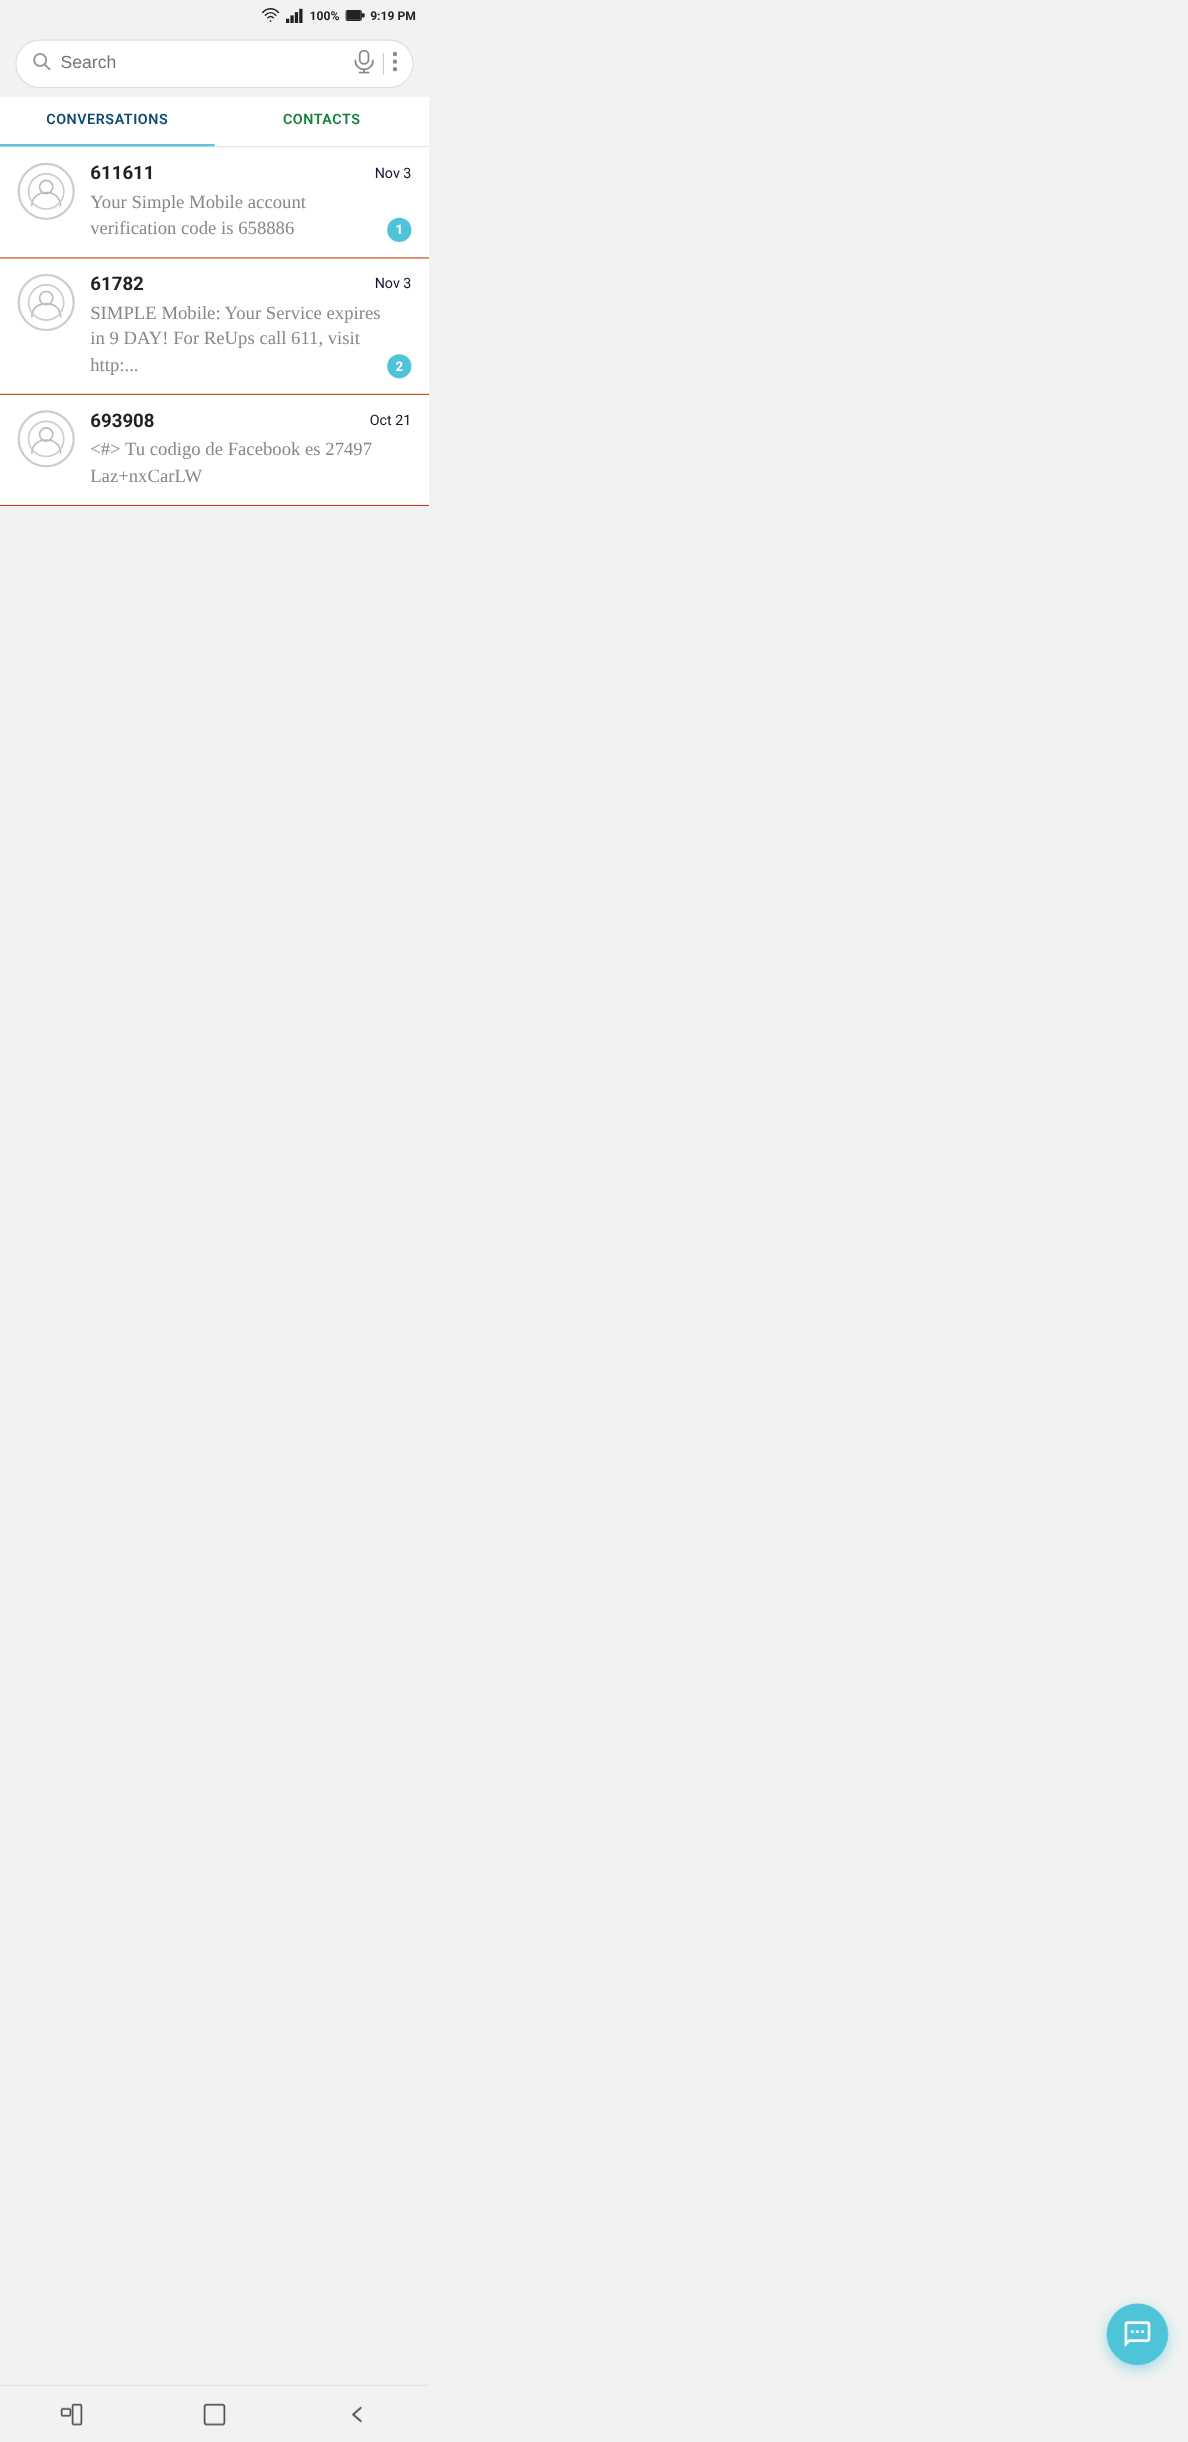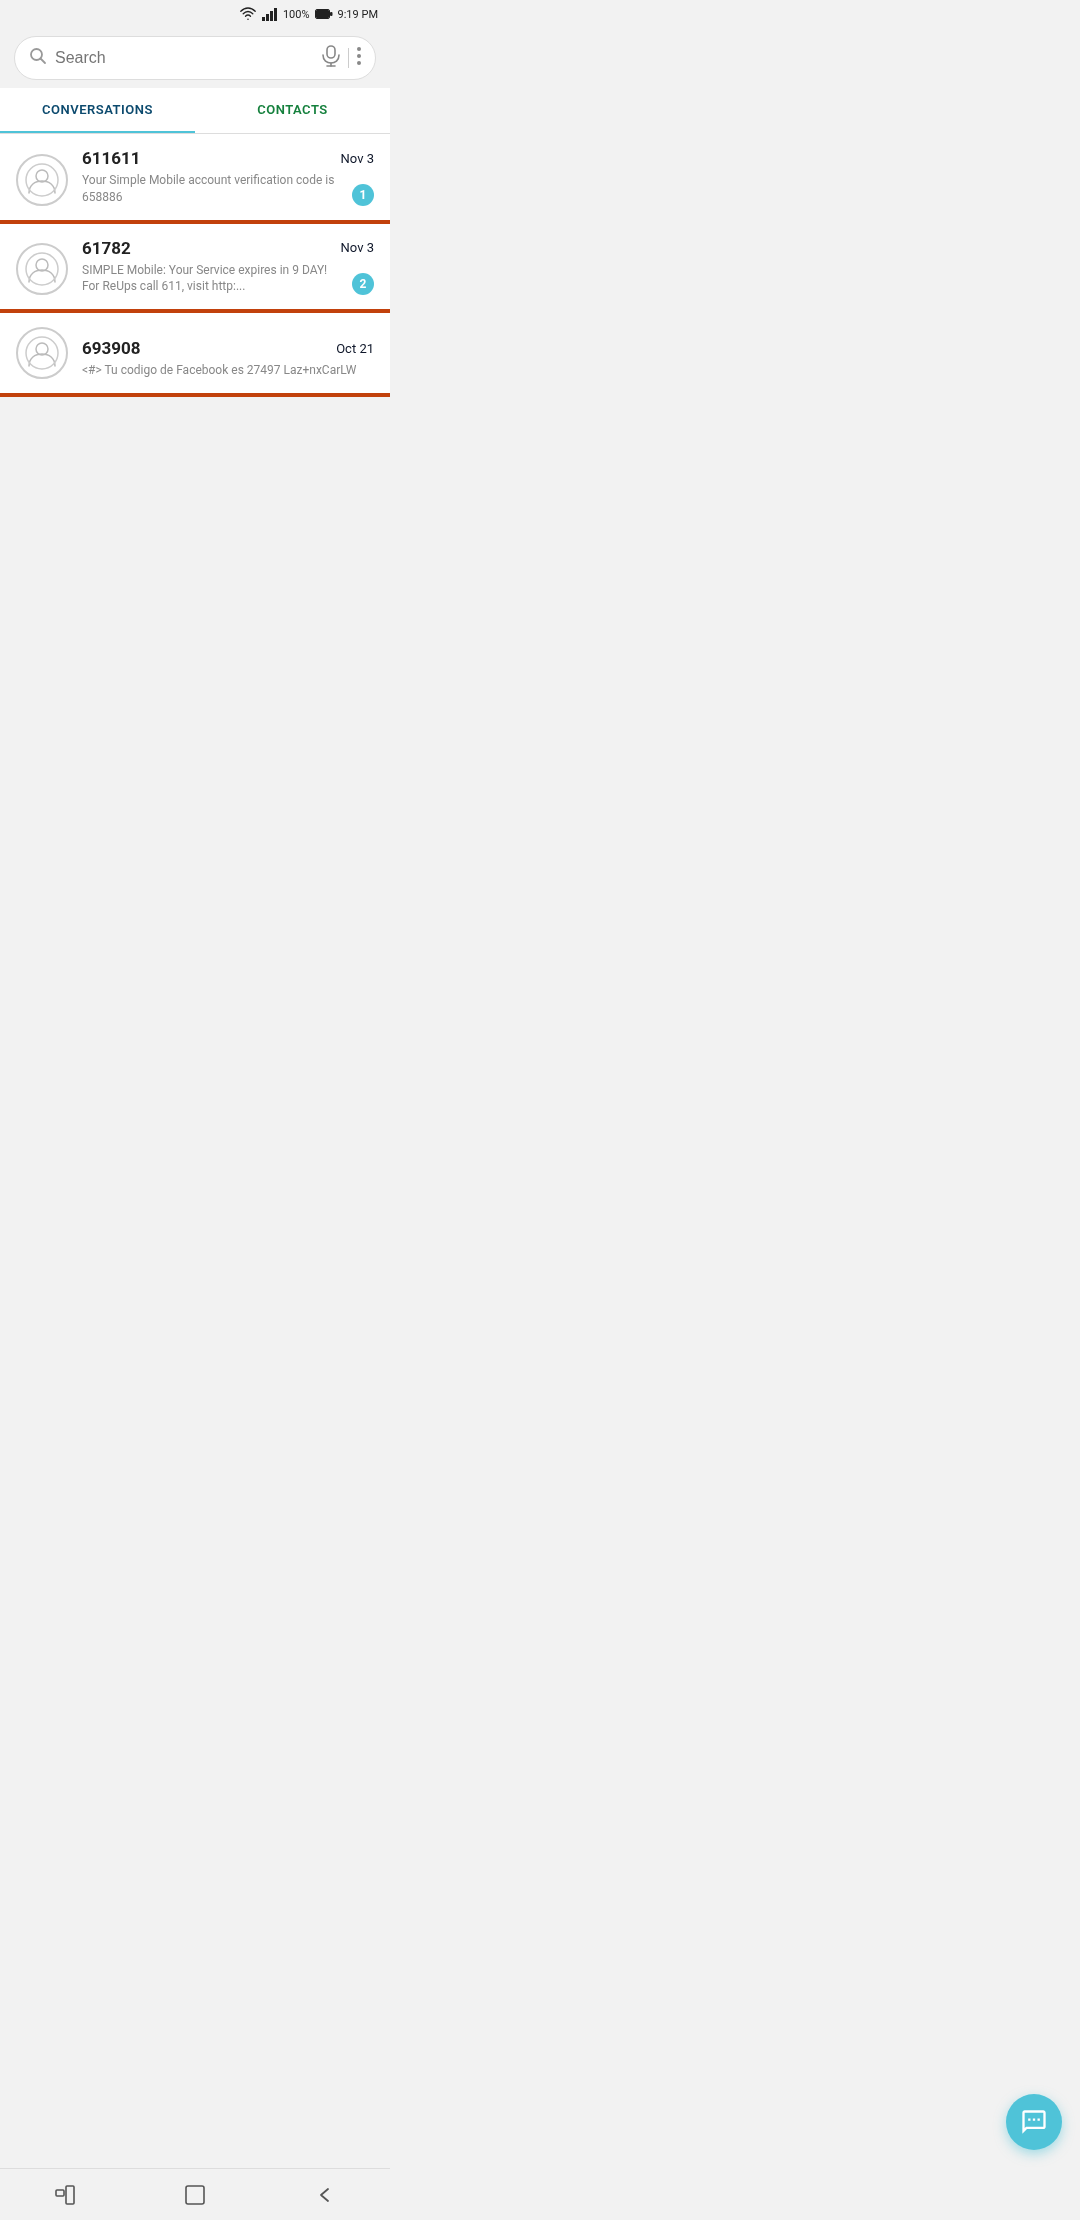--- a/index.html
+++ b/index.html
@@ -27,21 +27,21 @@
     }
 
     .status-icons {
       display: flex;
       align-items: center;
       gap: 5px;
     }
 
     .status-text {
       font-size: 11px;
-      font-weight: 400;
+      font-weight: 700;
       color: #222;
     }
 
     
     .search-bar-container {
       padding: 8px 14px;
       background: #f2f2f2;
     }
 
     .search-bar {
@@ -115,23 +115,23 @@
       color: #15803d;
     }
 
     
     .conversation-list {
       background: #fff;
     }
 
     .conversation-item {
       display: flex;
-      align-items: flex-end;
+      align-items: flex-start;
       padding: 14px 16px;
-      border-bottom: 4px solid #c2410c;
+      border-bottom: 1px solid #c2410c;
       position: relative;
       cursor: pointer;
     }
 
     .avatar {
       width: 52px;
       height: 52px;
       border-radius: 50%;
       border: 2px solid #ccc;
       display: flex;
@@ -175,25 +175,26 @@
       padding-left: 44px;
     }
 
     .conv-bottom {
       display: flex;
       align-items: flex-end;
       justify-content: space-between;
     }
 
     .conv-preview {
-      font-size: 12px;
+      font-size: 17px;
       color: #888;
       line-height: 1.4;
       flex: 1;
       margin-right: 6px;
+      font-family: Liberation Serif, serif;
     }
 
     .badge {
       width: 22px;
       height: 22px;
       border-radius: 50%;
       background: #4fc3d8;
       color: #fff;
       font-size: 12px;
       font-weight: 700;

